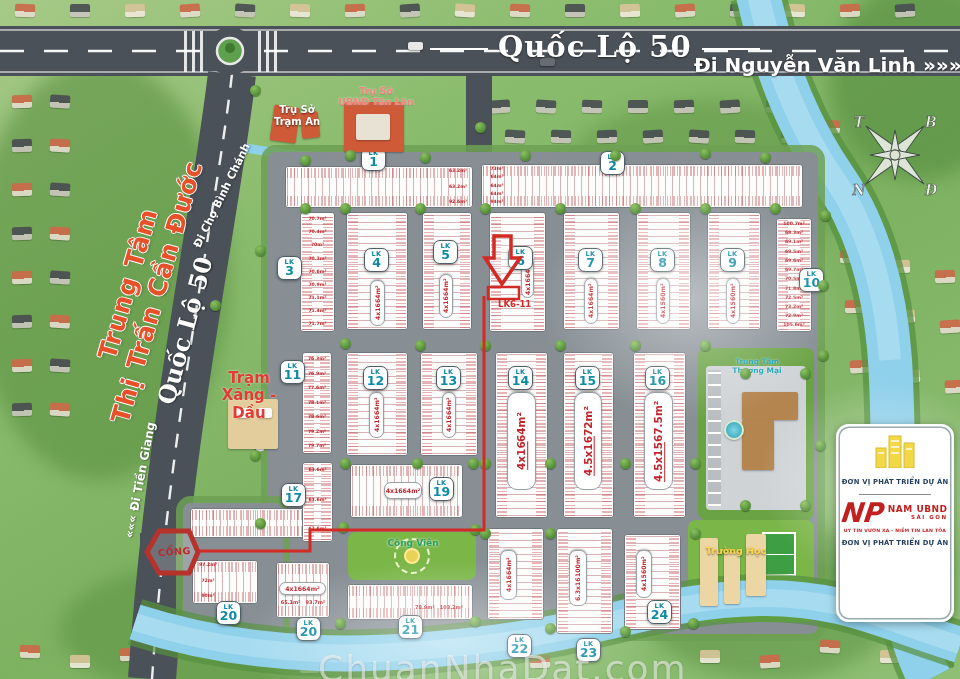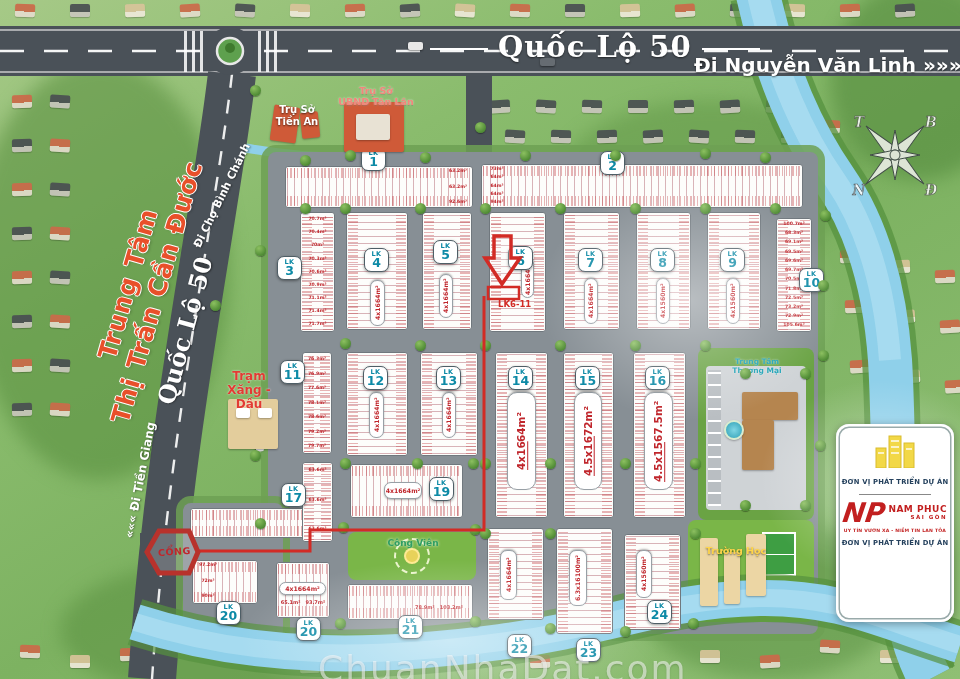--- a/index.html
+++ b/index.html
@@ -43,21 +43,21 @@
   .pb .dim{text-decoration:underline}
   .pill .dim,.pill .are{display:block}
   .areas{position:absolute;z-index:5;display:flex;flex-direction:column;justify-content:space-between;
     font-size:4.6px;font-weight:700;color:#c0262c;line-height:1;text-align:center}
   .arearow{position:absolute;z-index:5;display:flex;flex-direction:row;justify-content:center;gap:5px;
     font-size:5px;font-weight:700;color:#c0262c;line-height:1}
   .bld{position:absolute;z-index:7;border-radius:2px;box-shadow:0 1px 2px rgba(0,0,0,.3)}
   .lm{position:absolute;z-index:7;font-weight:800;text-align:center;line-height:1.15}
   .lm-police{color:#fff;font-size:10px;text-shadow:0 1px 2px rgba(0,0,0,.65)}
   .lm-ubnd{color:#f2867a;font-size:9.5px;text-shadow:0 0 2px rgba(255,255,255,.8),0 1px 1px rgba(0,0,0,.25)}
-  .lm-gas{color:#e23b33;font-size:12px;text-shadow:0 0 2px rgba(255,255,255,.85)}
+  .lm-gas{color:#e23b33;font-size:15px;text-shadow:0 0 2px rgba(255,255,255,.85)}
   .lm-mall{color:#18a0b4;font-size:7.5px;text-shadow:0 0 2px rgba(255,255,255,.7)}
   .lm-park{color:#2f9e63;font-size:9px;text-shadow:0 0 3px rgba(255,255,255,.9);z-index:5}
   .lm-school{color:#ffd54a;font-size:9.5px;text-shadow:0 1px 2px rgba(0,0,0,.55)}
   .roadlabel{position:absolute;z-index:10;color:#fff;font-weight:800;white-space:nowrap;
     text-shadow:0 1px 2px rgba(0,0,0,.55)}
   .serifroad{font-family:"DejaVu Serif","Liberation Serif",serif}
   #ql50top{font-size:29px;letter-spacing:1px}
   #ql50top .dash{display:inline-block;width:58px;border-top:2px solid #fff;vertical-align:middle;margin:0 10px}
   #areaTitle{position:absolute;left:-12px;top:258px;width:310px;z-index:10;transform:rotate(-74deg);
     text-align:center;font-weight:800;color:#e8502a;font-size:25px;line-height:30px;letter-spacing:1px;
@@ -654,21 +654,21 @@
       <div class="tree" style="left: 740px; top: 500px;"></div>
       <div class="tree" style="left: 800px; top: 500px;"></div>
       <div class="car" style="left: 408px; top: 42px; background: rgb(232, 232, 232);"></div>
       <div class="car" style="left: 698px; top: 58px; background: rgb(58, 63, 68);"></div>
       <div class="car" style="left: 540px; top: 58px; background: rgb(102, 108, 114);"></div>
       <div class="car" style="left: 196px; top: 262px; background: rgb(58, 63, 68); transform: rotate(85deg);"></div>
       <div class="car" style="left: 252px; top: 440px; background: rgb(224, 224, 224); transform: rotate(85deg);"></div>
     </div>
 
   <div class="lm lm-police" style="left:262px;top:104px;width:70px">
-    <span>Trụ Sở</span><br><span>Tiền An</span>
+    <span>Trụ Sở</span><br><span>Trạm An</span>
   </div>
   <div class="lm lm-ubnd" style="left:336px;top:86px;width:80px">
     <span>Trụ Sở</span><br><span>UBND Tân Lân</span>
   </div>
   <div class="lm lm-gas" style="left:216px;top:370px;width:66px">
     <span>Trạm</span><br><span>Xăng - Dầu</span>
   </div>
   <div class="lm lm-mall" style="left:722px;top:358px;width:70px">
     <span>Trung Tâm</span><br><span>Thương Mại</span>
   </div>
@@ -732,21 +732,21 @@
         <line x1="19" y1="21" x2="27" y2="21"></line>
           <line x1="34" y1="17" x2="40" y2="17"></line>
         <line x1="6" y1="21" x2="12" y2="21"></line>
       </g>
     </svg>
     <div class="role">ĐƠN VỊ PHÁT TRIỂN DỰ ÁN</div>
     <hr>
     <div class="nprow">
       <span class="np">NP</span>
       <span class="npc">
-        <div class="np1">NAM PHUC</div>
+        <div class="np1">NAM UBND</div>
         <div class="np2">SÀI GÒN</div>
       </span>
     </div>
     <div class="slogan">UY TÍN VƯƠN XA - NIỀM TIN LAN TỎA</div>
     <div class="role">ĐƠN VỊ PHÁT TRIỂN DỰ ÁN</div>
   </div>
 
   <div class="mist" style="left:540px;top:180px;width:300px;height:240px"></div>
   <div class="mist" style="left:760px;top:380px;width:240px;height:200px"></div>
   <div class="mist" style="left:240px;top:560px;width:420px;height:160px"></div>

